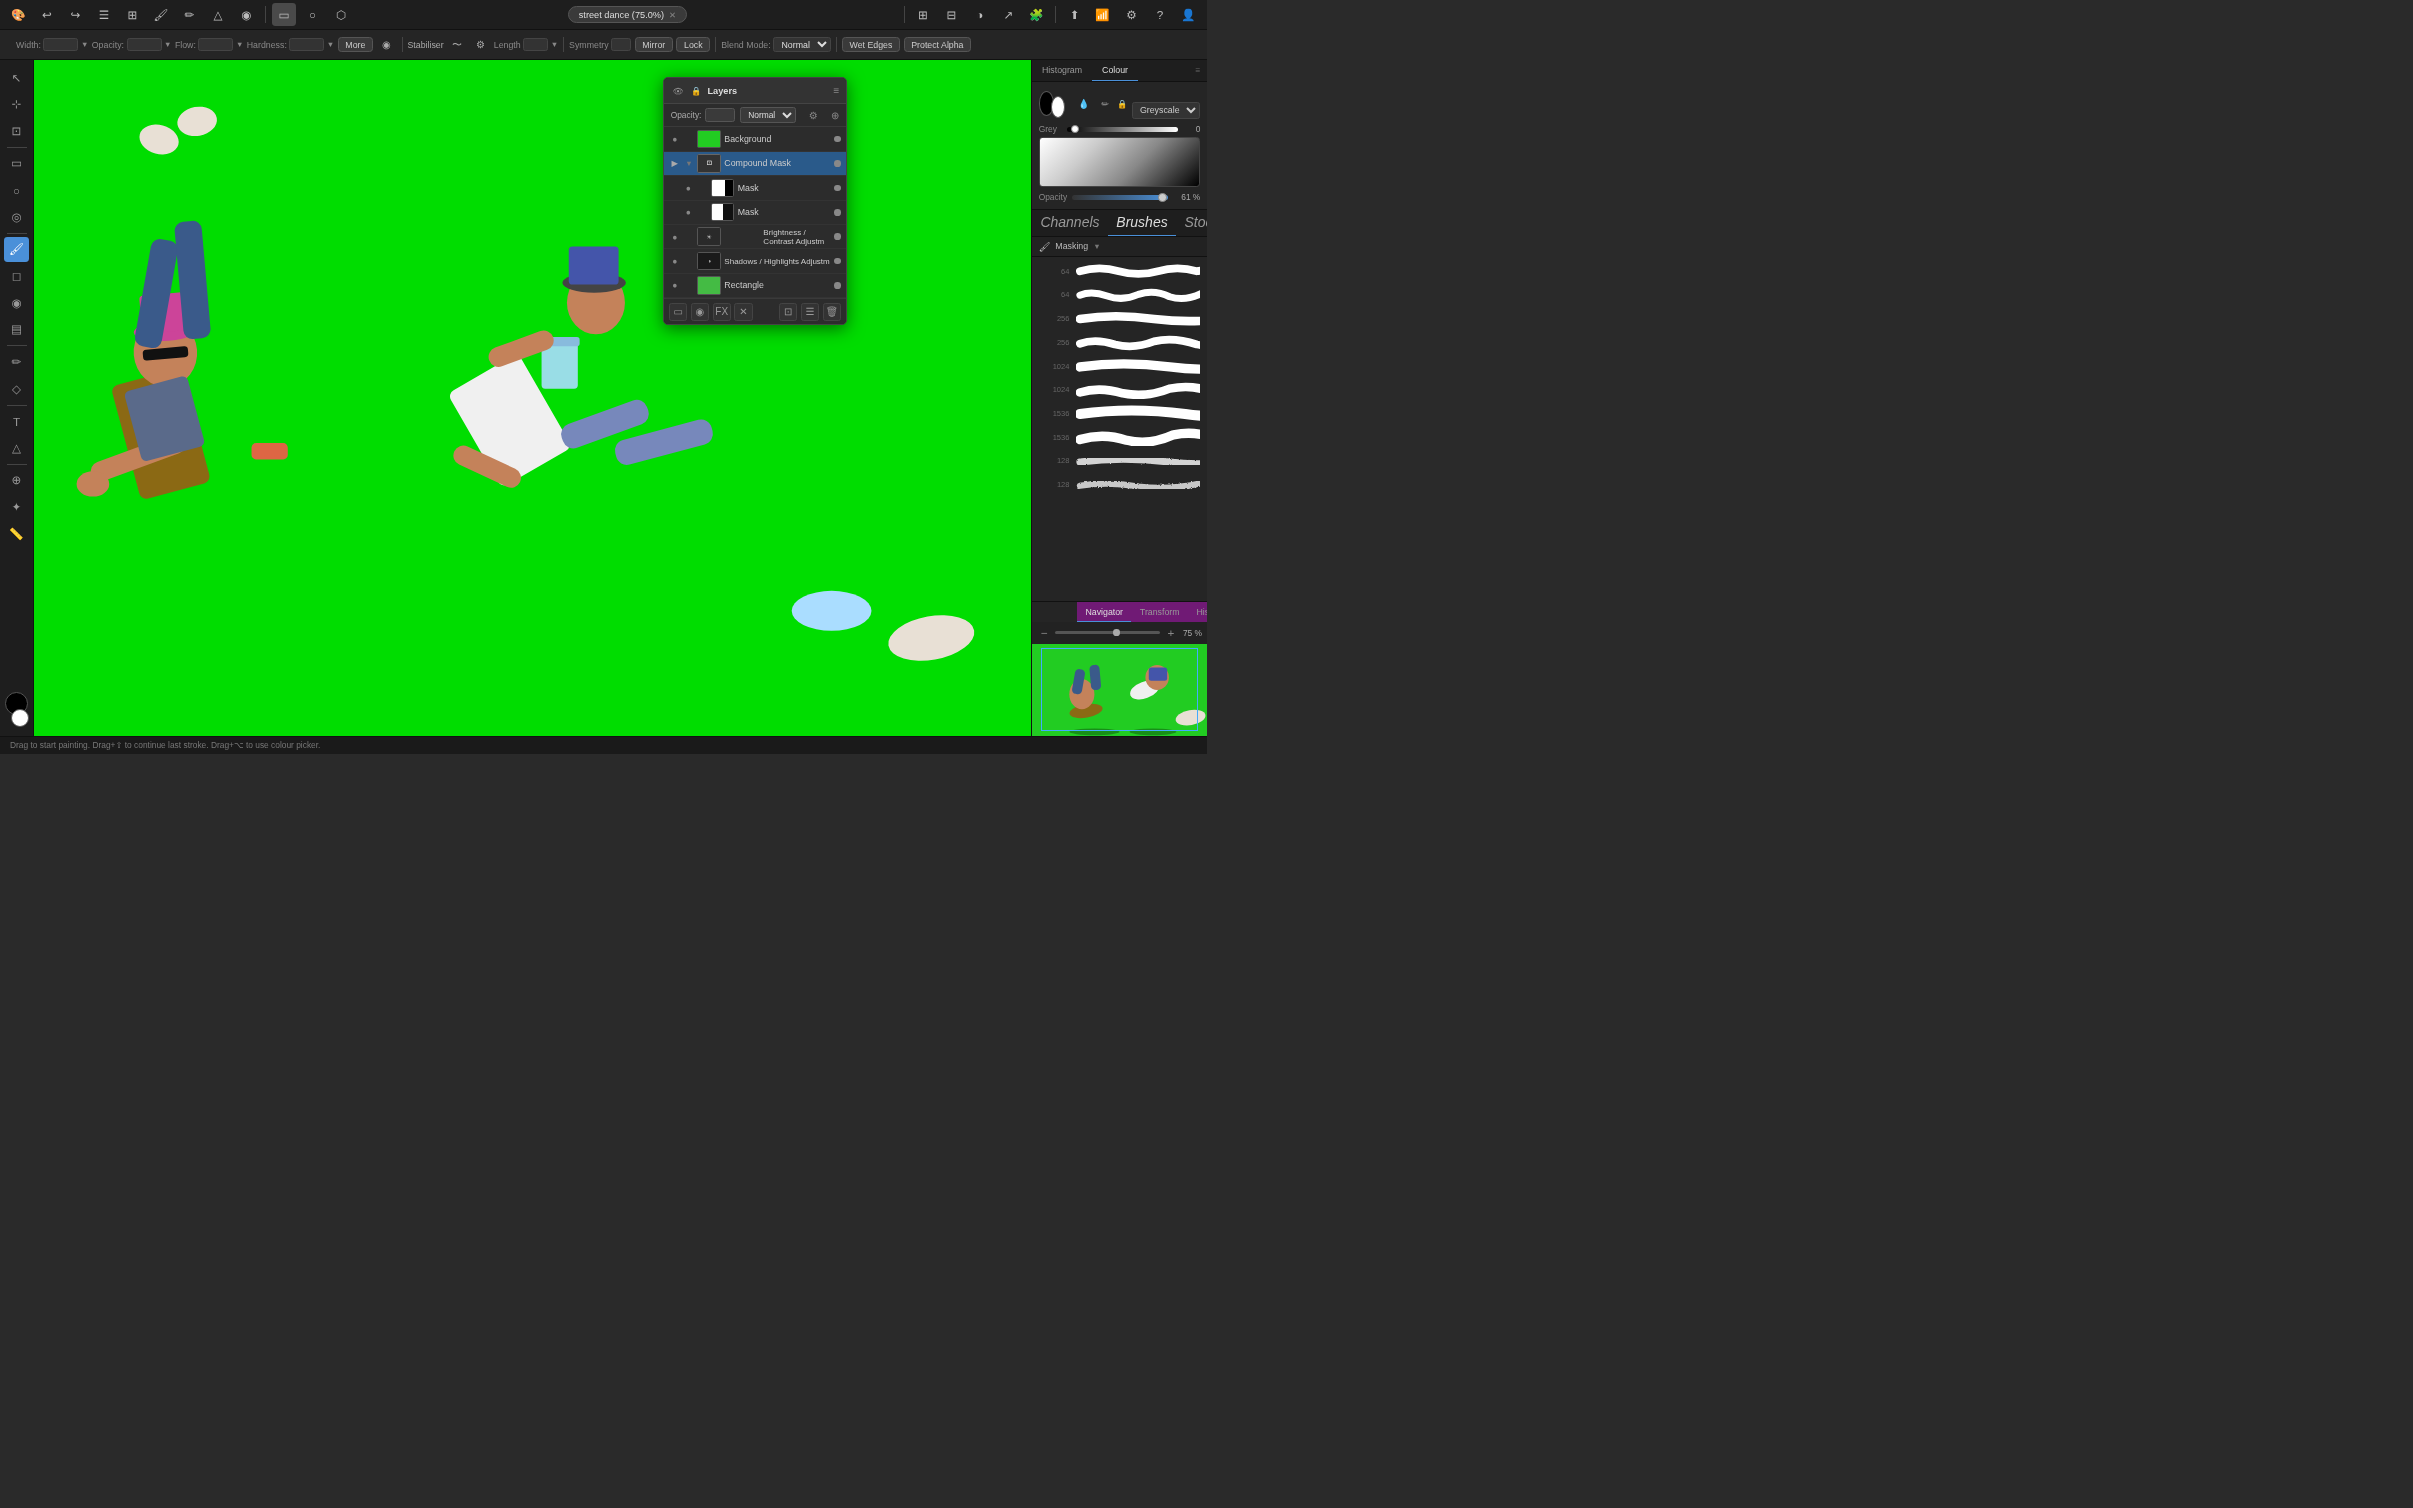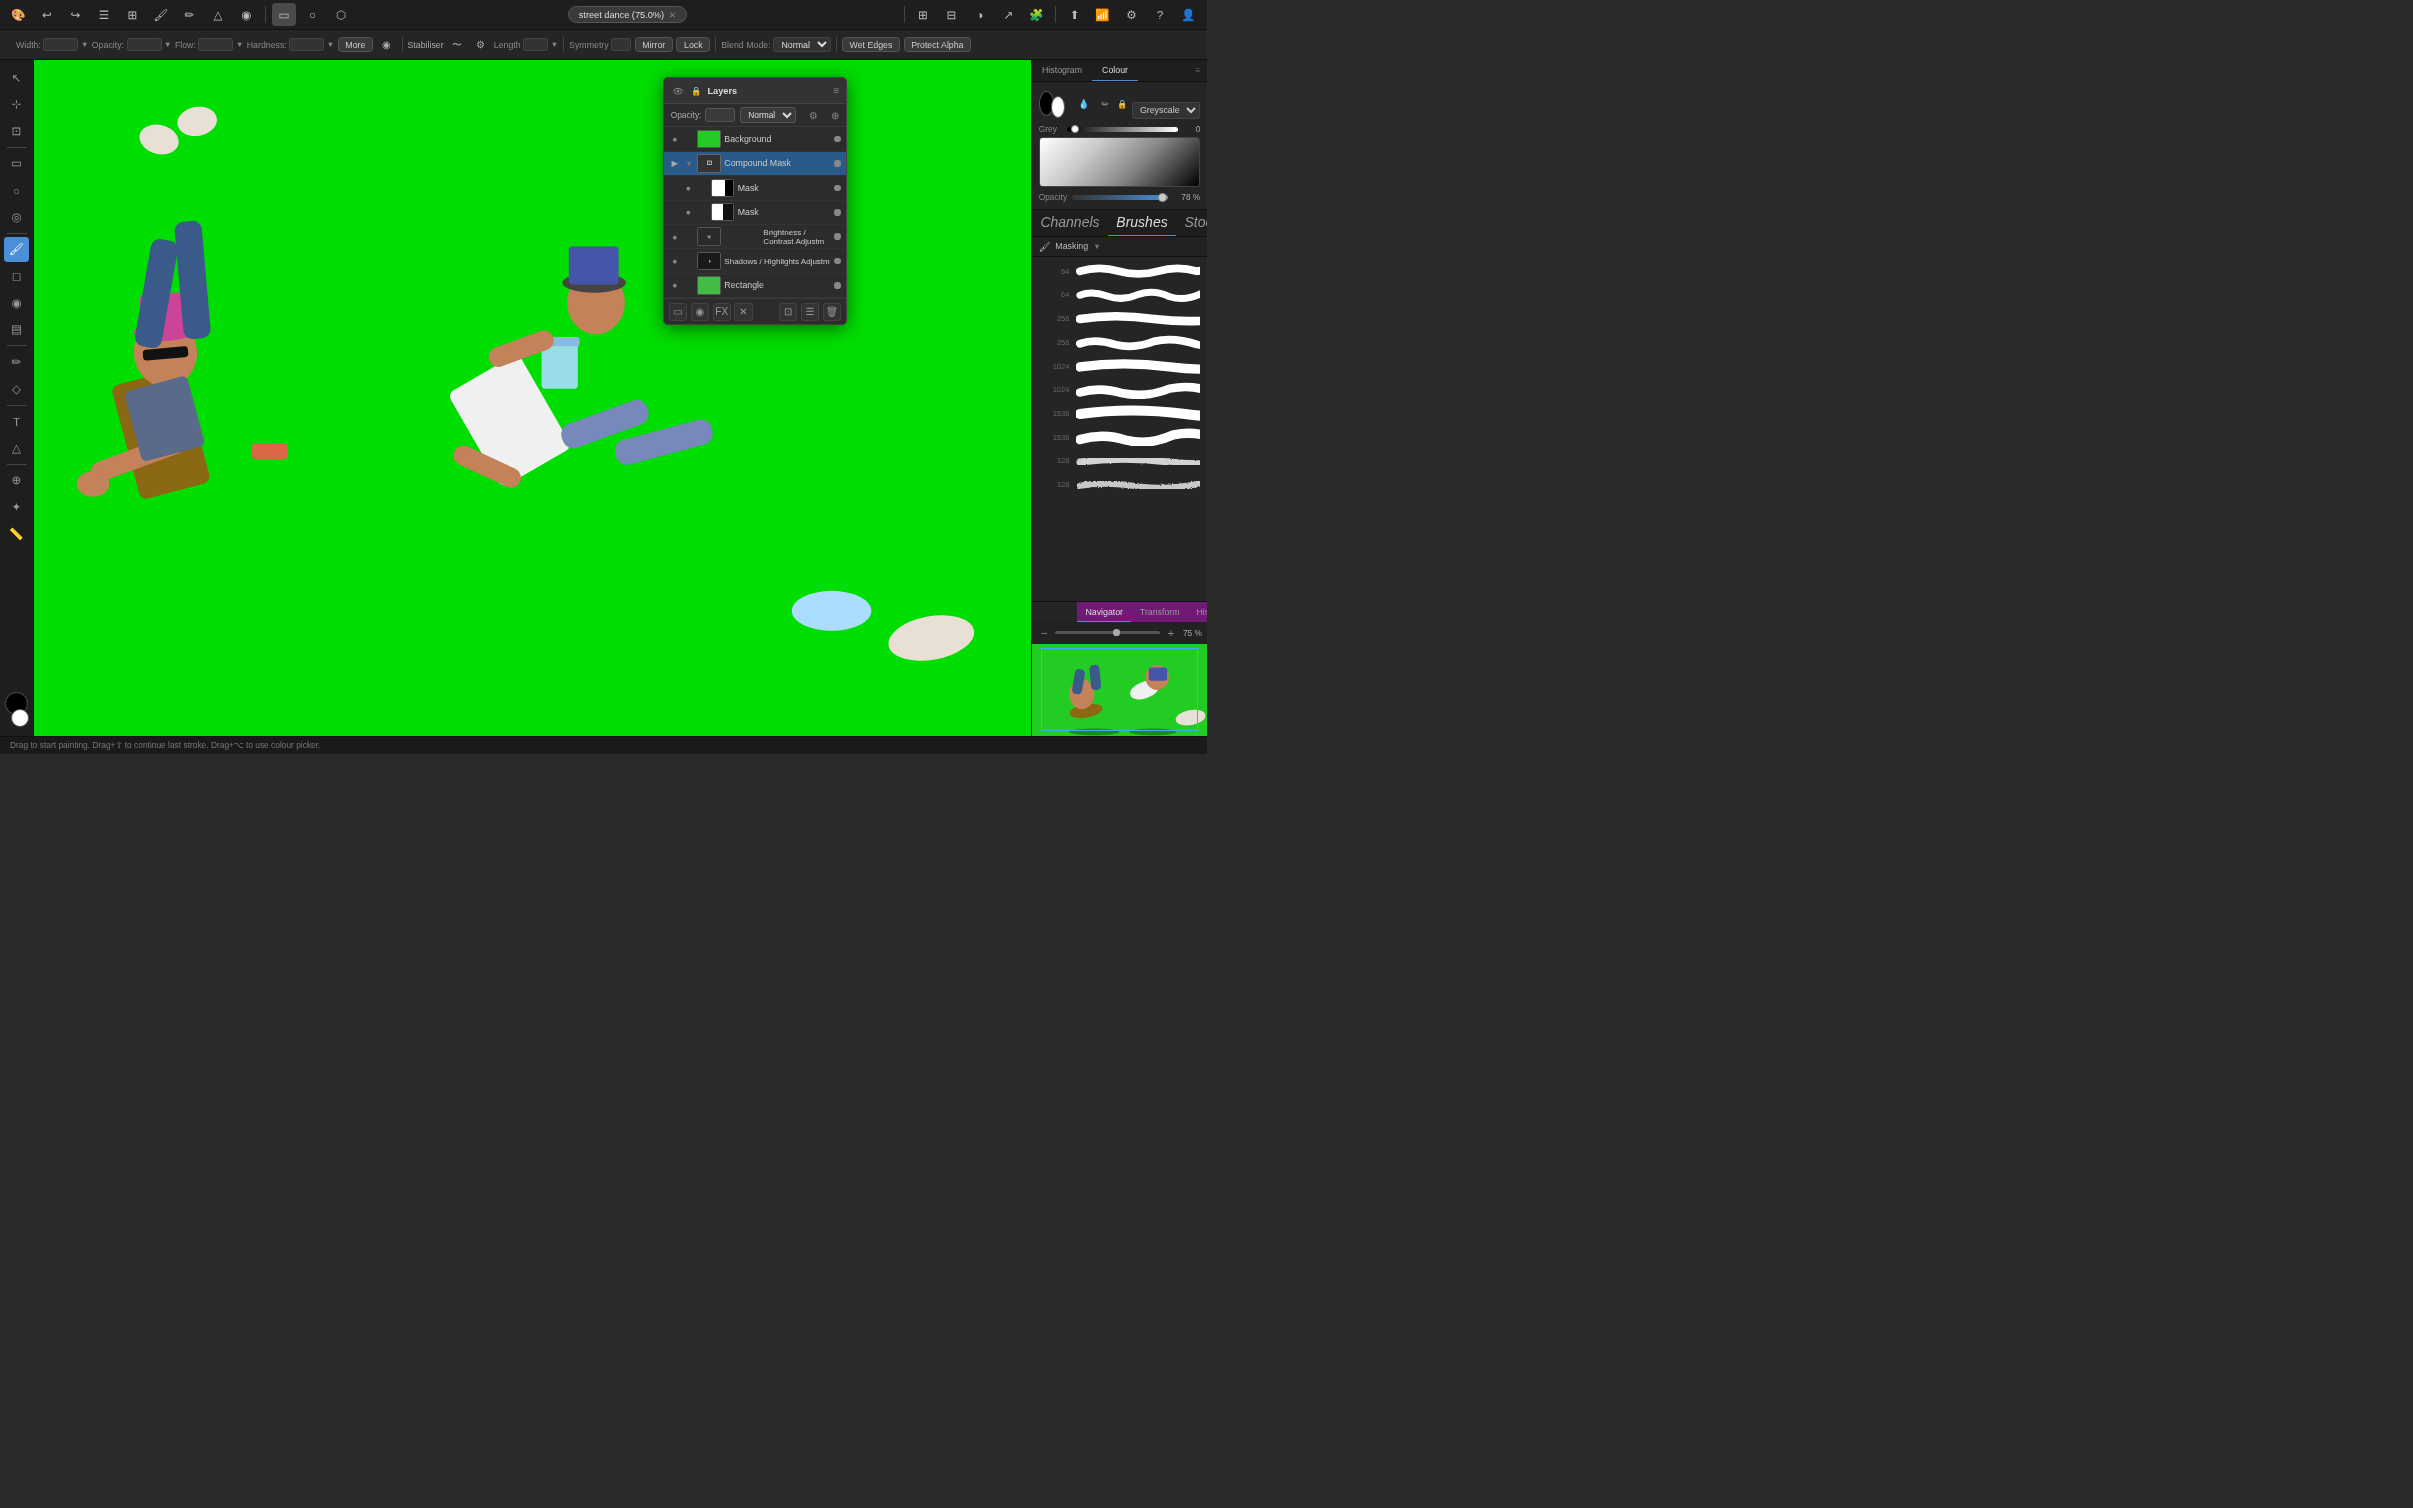--- a/index.html
+++ b/index.html
@@ -989,21 +989,21 @@
         <span class="colour-value">0</span>
       </div>
 
       <div class="colour-gradient-preview" style="background: linear-gradient(135deg, #fff 0%, #ccc 30%, #888 60%, #444 80%, #000 100%);"></div>
 
       <div class="opacity-row">
         <span class="opacity-label">Opacity</span>
         <div class="opacity-slider">
           <div class="opacity-thumb"></div>
         </div>
-        <span class="opacity-value">78 %</span>
+        <span class="opacity-value">61 %</span>
       </div>
     </div>
 
     <div class="brushes-panel-tabs">
       <div class="brushes-panel-tab">Channels</div>
       <div class="brushes-panel-tab active">Brushes</div>
       <div class="brushes-panel-tab">Stock</div>
       <div class="brushes-panel-tab-icon">≡</div>
     </div>
 

